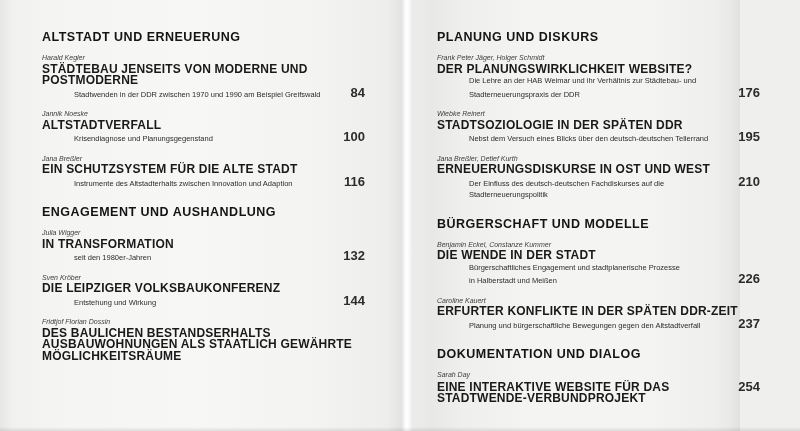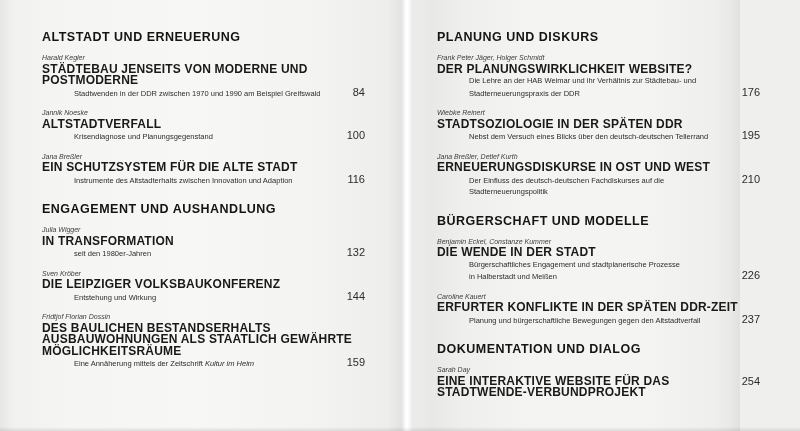--- a/index.html
+++ b/index.html
@@ -53,22 +53,22 @@
     font-size: 7px; font-style: italic; color: #3d3d3d; line-height: 11.5px;
   }
   .title {
     font-size: 12px; font-weight: bold; color: #191919;
     line-height: 11.5px; letter-spacing: 0.2px;
   }
   .sub { font-size: 7.5px; color: #2c2c2c; line-height: 11.5px; margin-left: 32px; }
   .sub i { font-style: italic; }
   .row { display: flex; justify-content: space-between; align-items: baseline; }
   .num {
-    font-size: 11px; color: #2c2c2c; line-height: 11.5px;
-    margin-left: 12px; white-space: nowrap; flex: none;
+    font-size: 13px; color: #2c2c2c; line-height: 11.5px;
+    margin-left: 12px; white-space: nowrap; flex: none; font-weight: bold;
   }
 </style>
 </head>
 <body>
 
 <div class="spread">
 
   <div class="page page-left">
     <div class="content">
 
@@ -121,24 +121,20 @@
           <div class="row">
             <span class="sub">Entstehung und Wirkung</span>
             <span class="num">144</span>
           </div>
         </div>
 
         <div class="entry">
           <div class="author">Fridtjof Florian Dossin</div>
           <div class="title">DES BAULICHEN BESTANDSERHALTS</div>
           <div class="title">AUSBAUWOHNUNGEN ALS STAATLICH GEWÄHRTE MÖGLICHKEITSRÄUME</div>
-          <div class="row">
-            <span class="sub"><span>Eine Annäherung mittels der Zeitschrift</span> <i>Kultur im Heim</i></span>
-            <span class="num">159</span>
-          </div>
         </div>
       </div>
 
     </div>
   </div>
 
   <div class="page page-right">
     <div class="content">
 
       <div class="section">

